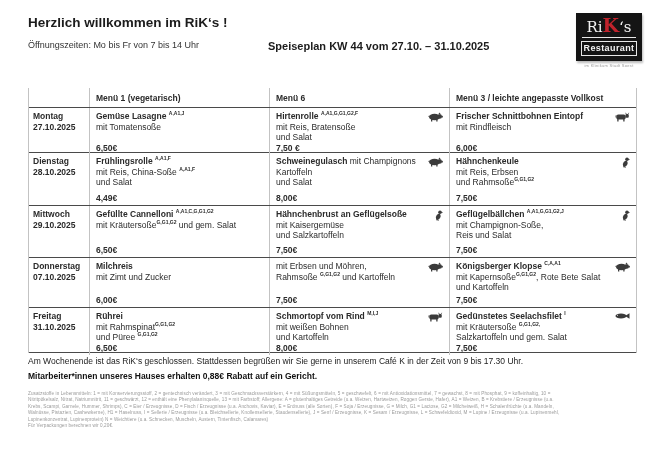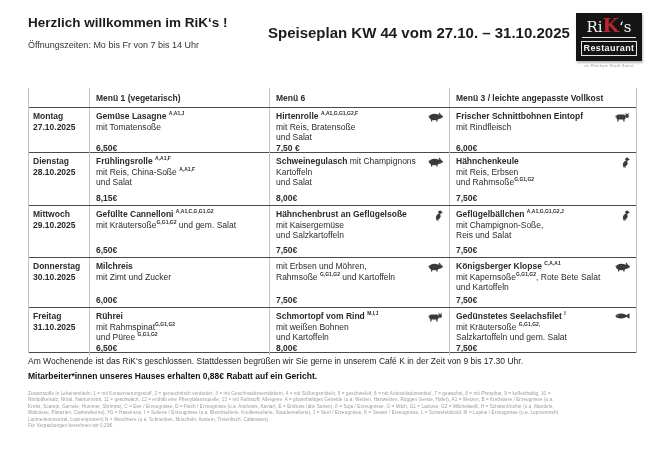--- a/index.html
+++ b/index.html
@@ -5,21 +5,21 @@
   html,body{margin:0;padding:0;}
   body{
     width:650px;height:450px;position:relative;background:#ffffff;
     font-family:"Liberation Sans",sans-serif;color:#2b2b2b;overflow:hidden;
   }
   .bd{font-weight:bold;}
   .rg{font-weight:normal;}
 
   .page-title{position:absolute;left:28px;top:15px;font-size:13.5px;font-weight:bold;color:#1c1c1c;}
   .hours{position:absolute;left:28px;top:40px;font-size:9px;color:#333;}
-  .plan-title{position:absolute;left:268px;top:24px;font-size:15px;font-weight:bold;color:#1c1c1c;}
+  .plan-title{position:absolute;left:268px;top:40px;font-size:11px;font-weight:bold;color:#1c1c1c;}
 
   
   .logo{position:absolute;left:576px;top:13px;width:66px;text-align:center;}
   .logo-box{background:#141414;padding:4px 4px 5px;box-shadow:1px 2px 2px #bbb;}
   .logo-script{font-family:"DejaVu Serif",serif;color:#f2f2f2;
     font-size:15px;line-height:17px;display:inline-block;border-bottom:1.5px solid #e8e8e8;padding:0 4px 1px;}
   .logo-script .k{color:#c0232c;font-size:19px;font-weight:bold;}
   .logo-rest{border:1px solid #e8e8e8;color:#f2f2f2;font-size:9px;font-weight:bold;
     margin:3px 1px 0;padding:1px 0 2px;letter-spacing:0.4px;}
   .logo-tag{color:#9a9a9a;font-size:4px;margin-top:2px;letter-spacing:0.3px;}
@@ -118,21 +118,21 @@
     </div>
     <div class="trow" style="height: 53px;">
       <div class="cell daycell">
         <div>Dienstag</div>
         <div>28.10.2025</div>
       </div>
       <div class="cell dishcell">
         <div class="dishtitle"><span class="bd">Frühlingsrolle </span><sup>A,A1,F</sup></div>
         <div class="dishline"><span class="rg">mit Reis, China-Soße </span><sup>A,A1,F</sup></div>
         <div class="dishline"><span class="rg">und Salat</span></div>
-        <div class="price">8,15€</div>
+        <div class="price">4,49€</div>
       </div>
       <div class="cell dishcell">
         <span class="dishicon">
           <svg width="15" height="10" viewBox="0 0 30 20">
             <ellipse cx="13" cy="10" rx="11" ry="6.5" fill="#3b3b3b"></ellipse>
             <circle cx="23.5" cy="9" r="4.5" fill="#3b3b3b"></circle>
             <rect x="26.5" y="7.5" width="3.3" height="3.6" rx="0.8" fill="#3b3b3b"></rect>
             <path d="M20.5 4.5 L23.5 1 L25.5 5.5 Z" fill="#3b3b3b"></path>
             <rect x="6" y="14" width="2.6" height="5" fill="#3b3b3b"></rect>
             <rect x="16.5" y="14" width="2.6" height="5" fill="#3b3b3b"></rect>
@@ -194,21 +194,21 @@
         </span>
         <div class="dishtitle"><span class="bd">Geflügelbällchen </span><sup>A,A1,G,G1,G2,J</sup></div>
         <div class="dishline"><span class="rg">mit Champignon-Soße,</span></div>
         <div class="dishline"><span class="rg">Reis und Salat</span></div>
         <div class="price">7,50€</div>
       </div>
     </div>
     <div class="trow" style="height: 50px;">
       <div class="cell daycell">
         <div>Donnerstag</div>
-        <div>30.10.2025</div>
+        <div>07.10.2025</div>
       </div>
       <div class="cell dishcell">
         <div class="dishtitle"><span class="bd">Milchreis</span></div>
         <div class="dishline"><span class="rg">mit Zimt und Zucker</span></div>
         <div class="price">6,00€</div>
       </div>
       <div class="cell dishcell">
         <span class="dishicon">
           <svg width="15" height="10" viewBox="0 0 30 20">
             <ellipse cx="13" cy="10" rx="11" ry="6.5" fill="#3b3b3b"></ellipse>

